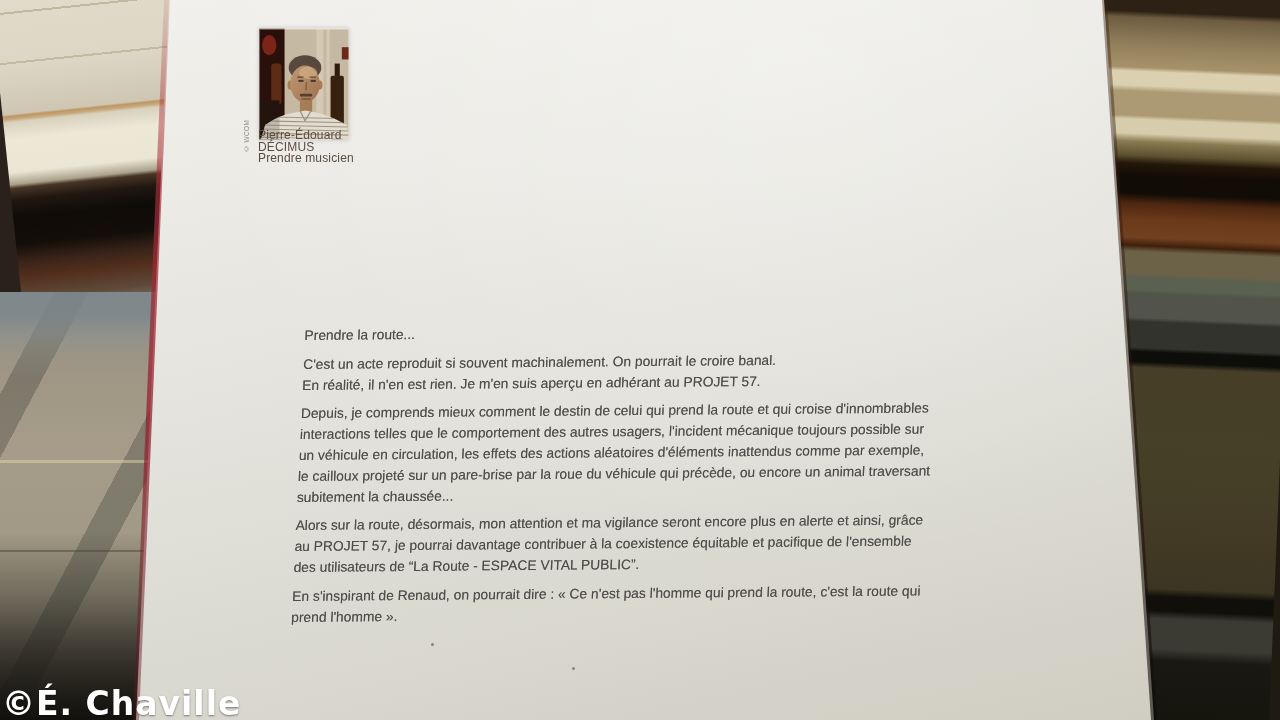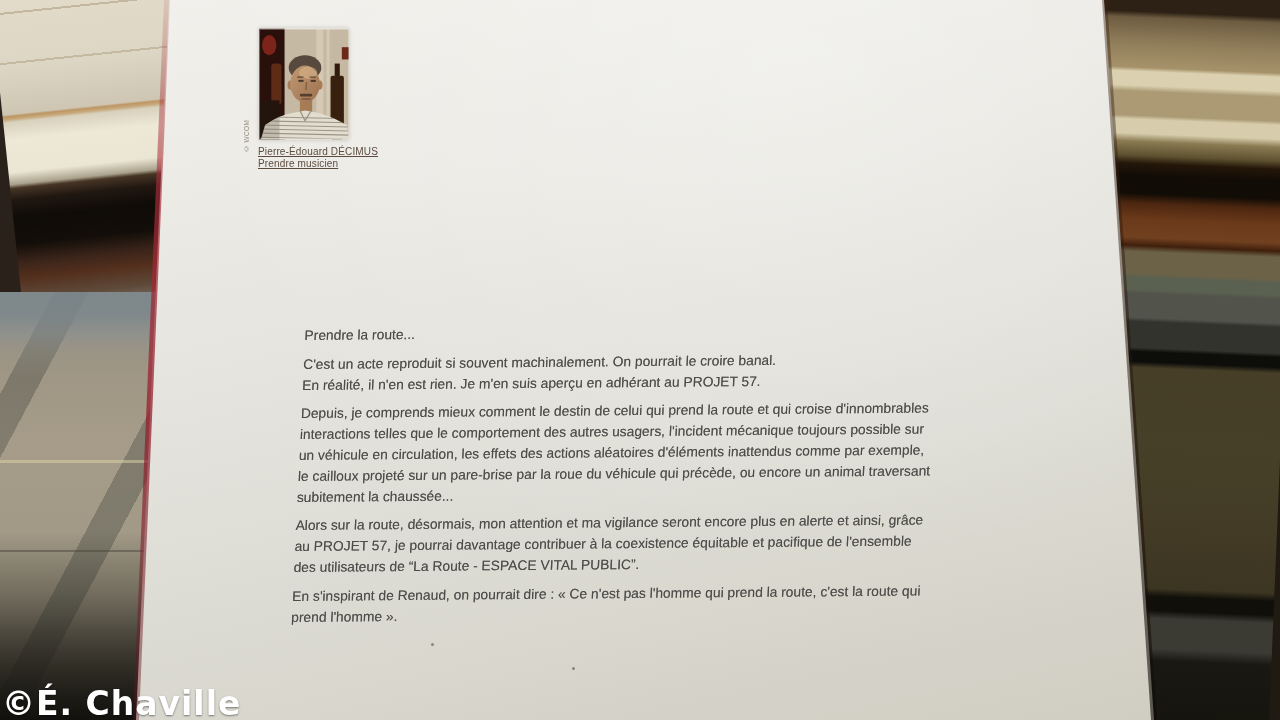--- a/index.html
+++ b/index.html
@@ -71,22 +71,22 @@
     background:linear-gradient(180deg,rgba(60,34,18,.40),rgba(30,18,10,.55) 70%,rgba(15,10,6,.6));}
 
   
   .photo-block{position:absolute;left:242px;top:26px;width:130px;height:155px;}
   .photo{position:absolute;left:17px;top:2px;width:90px;height:112px;
     box-shadow:0 0 4px rgba(0,0,0,.18);}
   .photo svg{display:block;width:100%;height:100%;}
   .photo-credit{position:absolute;left:1px;top:66px;height:60px;
     writing-mode:vertical-rl;transform:rotate(180deg);
     font-size:6.4px;letter-spacing:.4px;color:#90887b;}
-  .caption{position:absolute;left:16px;top:120px;width:120px;
-    font-size:10px;line-height:11.6px;color:#5c4c3f;letter-spacing:.15px;text-decoration:underline;}
+  .caption{position:absolute;left:16px;top:104px;width:120px;
+    font-size:12px;line-height:11.6px;color:#5c4c3f;letter-spacing:.15px;}
 
   
   .letter{position:absolute;left:305px;top:326px;width:700px;z-index:4;
     transform:skewX(-3.2deg) rotate(-0.5deg);transform-origin:0 0;
     font-size:13.8px;line-height:20.8px;color:#4e4c49;
     text-shadow:0 0 .6px rgba(78,76,73,.6);}
   .letter p{margin:0 0 8px 0;white-space:pre-line;}
 
   .speck{position:absolute;width:3px;height:3px;border-radius:50%;
     background:rgba(70,70,62,.55);z-index:4;}

